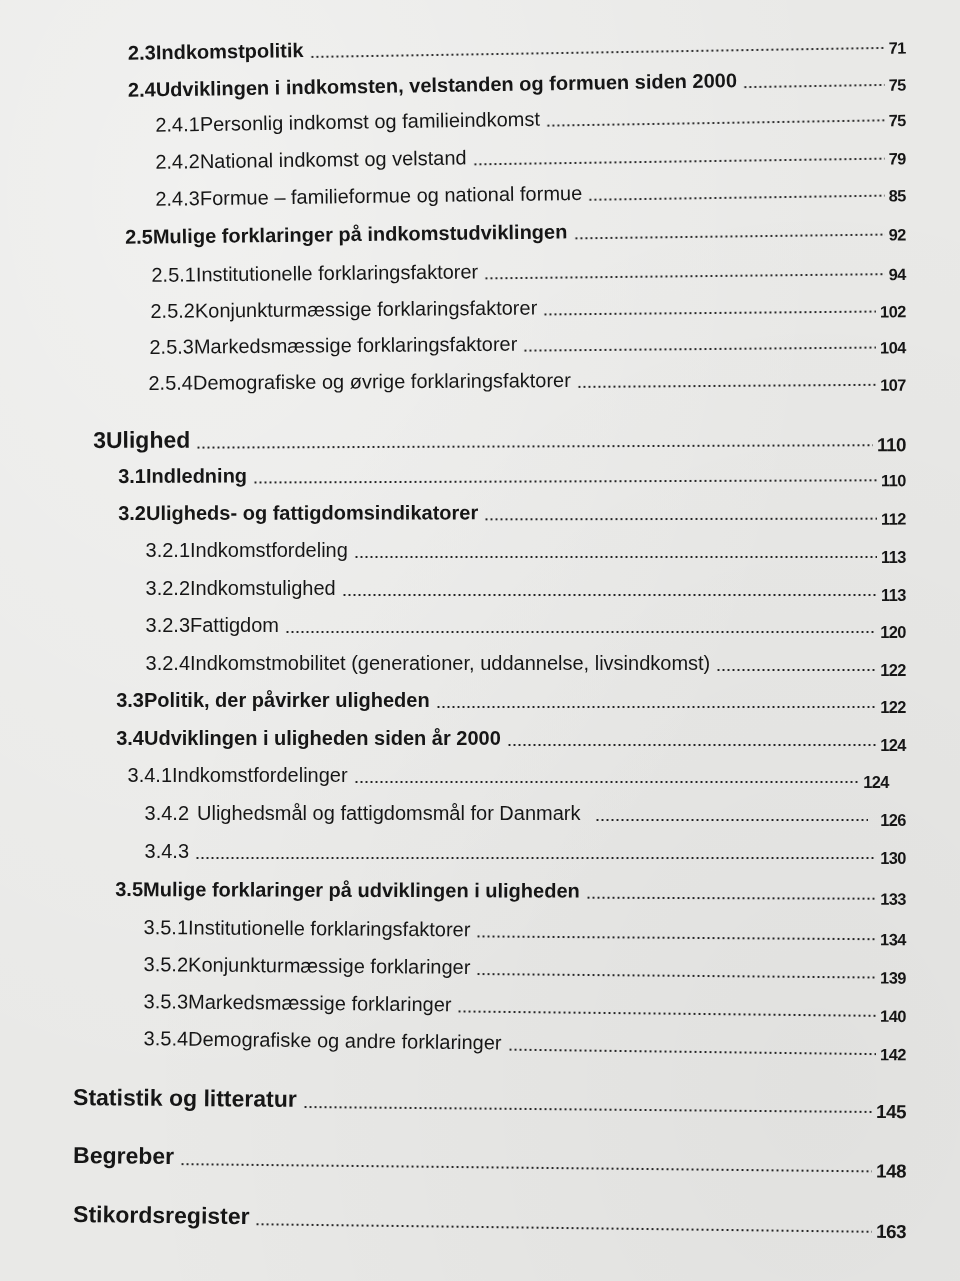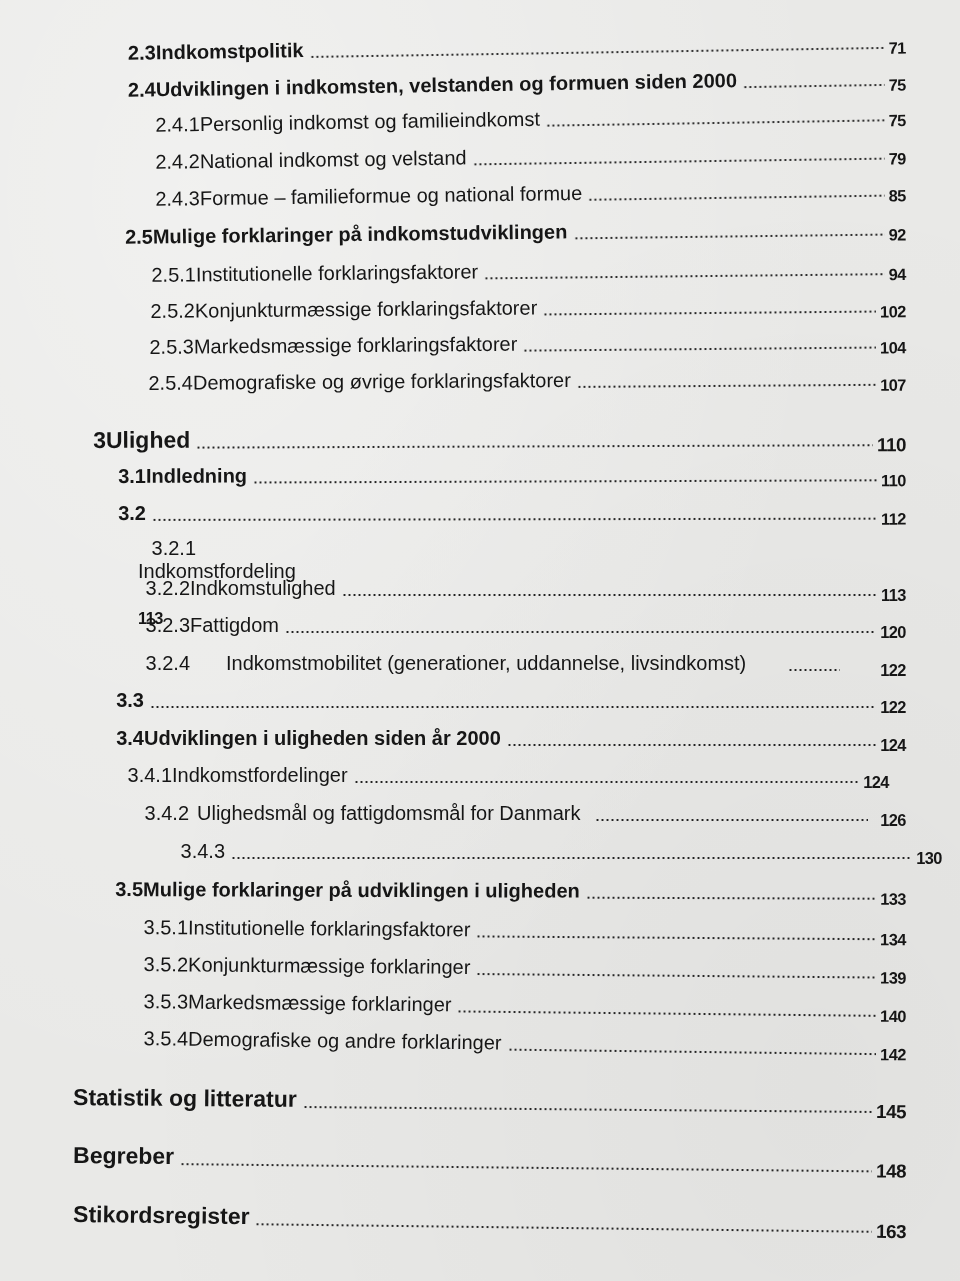--- a/index.html
+++ b/index.html
@@ -152,54 +152,56 @@
 
   <div class="toc-entry lvl-section" style="left:106px; top:463px; width:800px; transform:rotate(-0.2deg);">
     <span class="num">3.1</span>
     <span class="title">Indledning</span>
     <span class="leader"></span>
     <span class="page-no">110</span>
   </div>
 
   <div class="toc-entry lvl-section" style="left:106px; top:500px; width:800px; transform:rotate(-0.1deg);">
     <span class="num">3.2</span>
+    <span class="title">Uligheds- og fattigdomsindikatorer</span>
     <span class="leader"></span>
     <span class="page-no">112</span>
   </div>
 
-  <div class="toc-entry lvl-sub" style="left:132px; top:537px; width:774px;flex-direction:column;">
+  <div class="toc-entry lvl-sub" style="left:132px; top:537px; width:774px;">
     <span class="num">3.2.1</span>
     <span class="title">Indkomstfordeling</span>
     <span class="leader"></span>
     <span class="page-no">113</span>
   </div>
 
   <div class="toc-entry lvl-sub" style="left:132px; top:575px; width:774px;">
     <span class="num">3.2.2</span>
     <span class="title">Indkomstulighed</span>
     <span class="leader"></span>
     <span class="page-no">113</span>
   </div>
 
   <div class="toc-entry lvl-sub" style="left:132px; top:612px; width:774px;">
     <span class="num">3.2.3</span>
     <span class="title">Fattigdom</span>
     <span class="leader"></span>
     <span class="page-no">120</span>
   </div>
 
-  <div class="toc-entry lvl-sub" style="left:132px; top:650px; width:774px;gap:36px;">
+  <div class="toc-entry lvl-sub" style="left:132px; top:650px; width:774px;">
     <span class="num">3.2.4</span>
     <span class="title">Indkomstmobilitet (generationer, uddannelse, livsindkomst)</span>
     <span class="leader"></span>
     <span class="page-no">122</span>
   </div>
 
   <div class="toc-entry lvl-section" style="left:104px; top:687px; width:802px;">
     <span class="num">3.3</span>
+    <span class="title">Politik, der påvirker uligheden</span>
     <span class="leader"></span>
     <span class="page-no">122</span>
   </div>
 
   <div class="toc-entry lvl-section" style="left:104px; top:725px; width:802px;">
     <span class="num">3.4</span>
     <span class="title">Udviklingen i uligheden siden år 2000</span>
     <span class="leader"></span>
     <span class="page-no">124</span>
   </div>
@@ -211,21 +213,21 @@
     <span class="page-no">124</span>
   </div>
 
   <div class="toc-entry lvl-sub" style="left:131px; top:800px; width:775px;gap:8px;">
     <span class="num">3.4.2</span>
     <span class="title">Ulighedsmål og fattigdomsmål for Danmark</span>
     <span class="leader"></span>
     <span class="page-no">126</span>
   </div>
 
-  <div class="toc-entry lvl-sub" style="left:131px; top:838px; width:775px;margin-left:36px;">
+  <div class="toc-entry lvl-sub" style="left:131px; top:838px; width:775px;">
     <span class="num">3.4.3</span>
     <span class="leader"></span>
     <span class="page-no">130</span>
   </div>
 
   <div class="toc-entry lvl-section" style="left:103px; top:876px; width:803px; transform:rotate(0.2deg);">
     <span class="num">3.5</span>
     <span class="title">Mulige forklaringer på udviklingen i uligheden</span>
     <span class="leader"></span>
     <span class="page-no">133</span>

